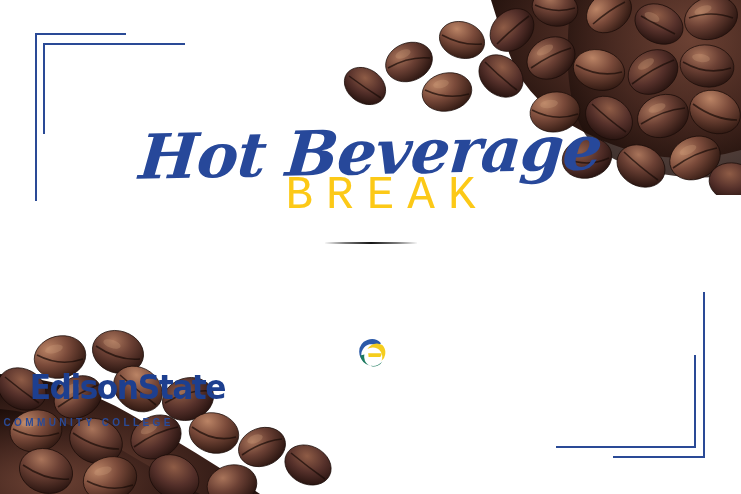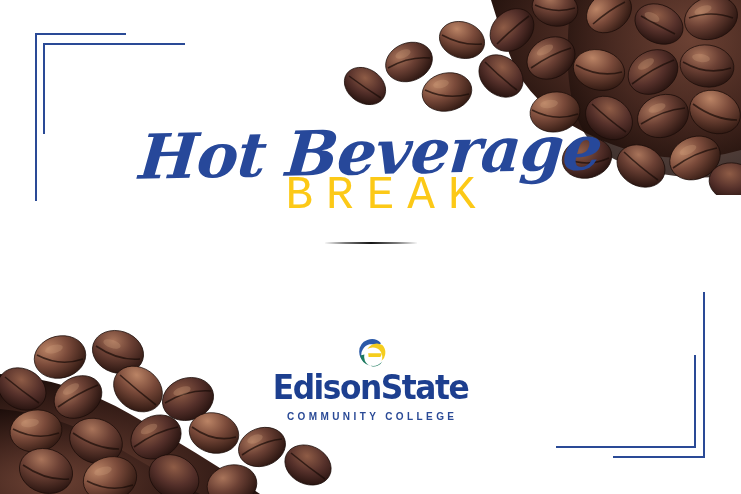--- a/index.html
+++ b/index.html
@@ -92,36 +92,36 @@
     line-height:1.35;
     letter-spacing:0.1px;
   }
   #body-copy .line { display:block; white-space:nowrap; }
 
   
   #logo {
     position:absolute;
     left:0; right:0;
     top:338px;
-    text-align:center;
+    text-align:left;
   }
   #logo-mark { display:block; margin:0 auto 2px auto; }
   #logo-wordmark {
     display:block;
     font-family:"DejaVu Sans", sans-serif;
     font-weight:700;
     font-size:34px;
     line-height:1;
     letter-spacing:-1.6px;
     color:#1d3f8f;
     transform:scaleX(0.92);
   }
   #logo-tagline {
     display:block;
-    margin-top:8px;
+    margin-top:14px;
     font-family:"Liberation Sans", sans-serif;
     font-weight:700;
     font-size:10px;
     line-height:1;
     letter-spacing:3.4px;
     text-indent:3.4px;
     color:#2a4a96;
   }
 </style>
 </head>

